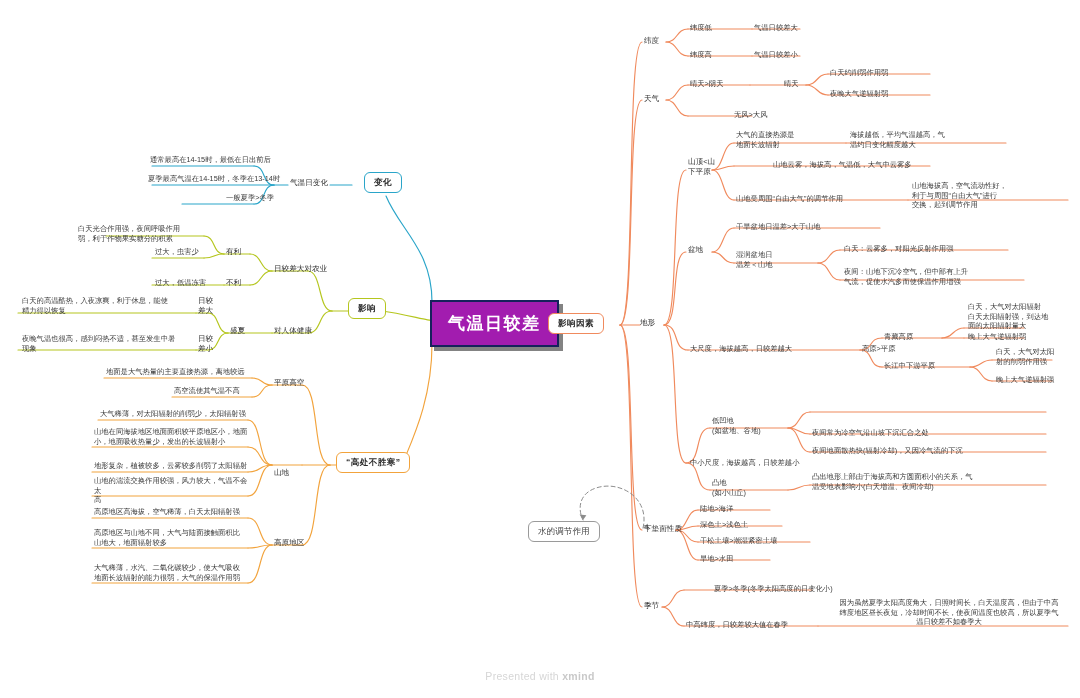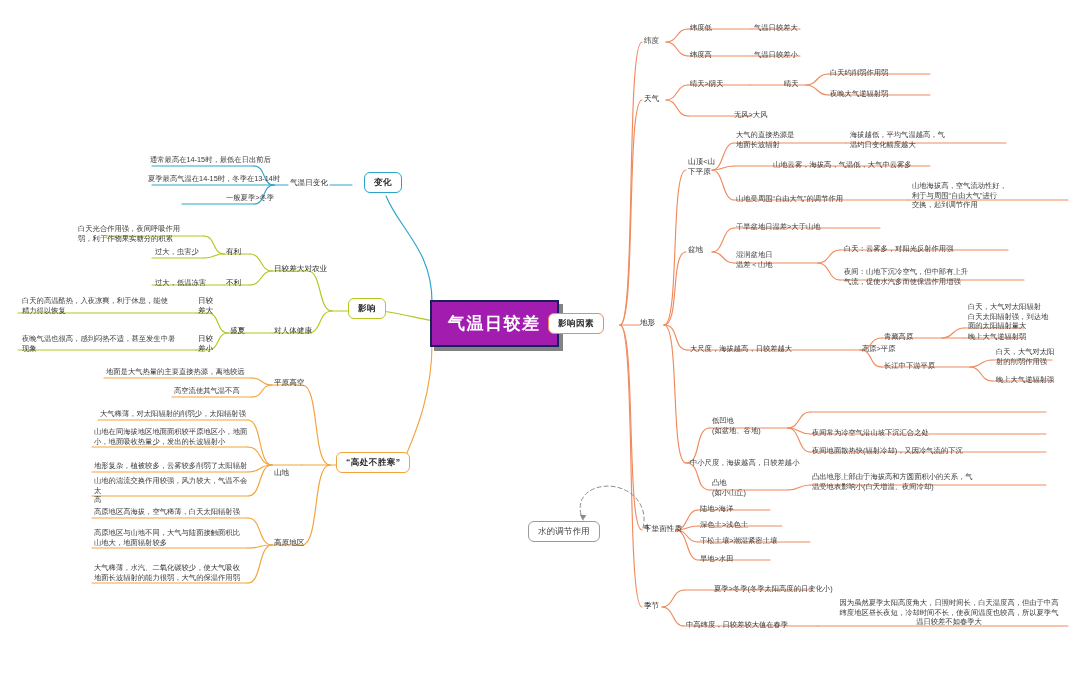--- a/index.html
+++ b/index.html
@@ -355,14 +355,17 @@
 
   <div class="node topic" style="left:644px;top:601px;">季节</div>
   <div class="node leaf" style="left:686px;top:584px;margin-left:28px;">夏季&gt;冬季(冬季太阳高度的日变化小)</div>
   <div class="node leaf" style="left:686px;top:620px;">中高纬度，日较差较大值在春季</div>
   <div class="node leaf" style="left:828px;top:598px;width:242px;text-align:center;">因为虽然夏季太阳高度角大，日照时间长，白天温度高，但由于中高
 纬度地区昼长夜短，冷却时间不长，使夜间温度也较高，所以夏季气
 温日较差不如春季大</div>
 
   <div class="node boxed gray" style="left:528px;top:521px;">水的调节作用</div>
 
+  <div class="watermark">
+    <span>Presented with </span><b>xmind</b>
+  </div>
 
 </div>
 
 </body></html>

